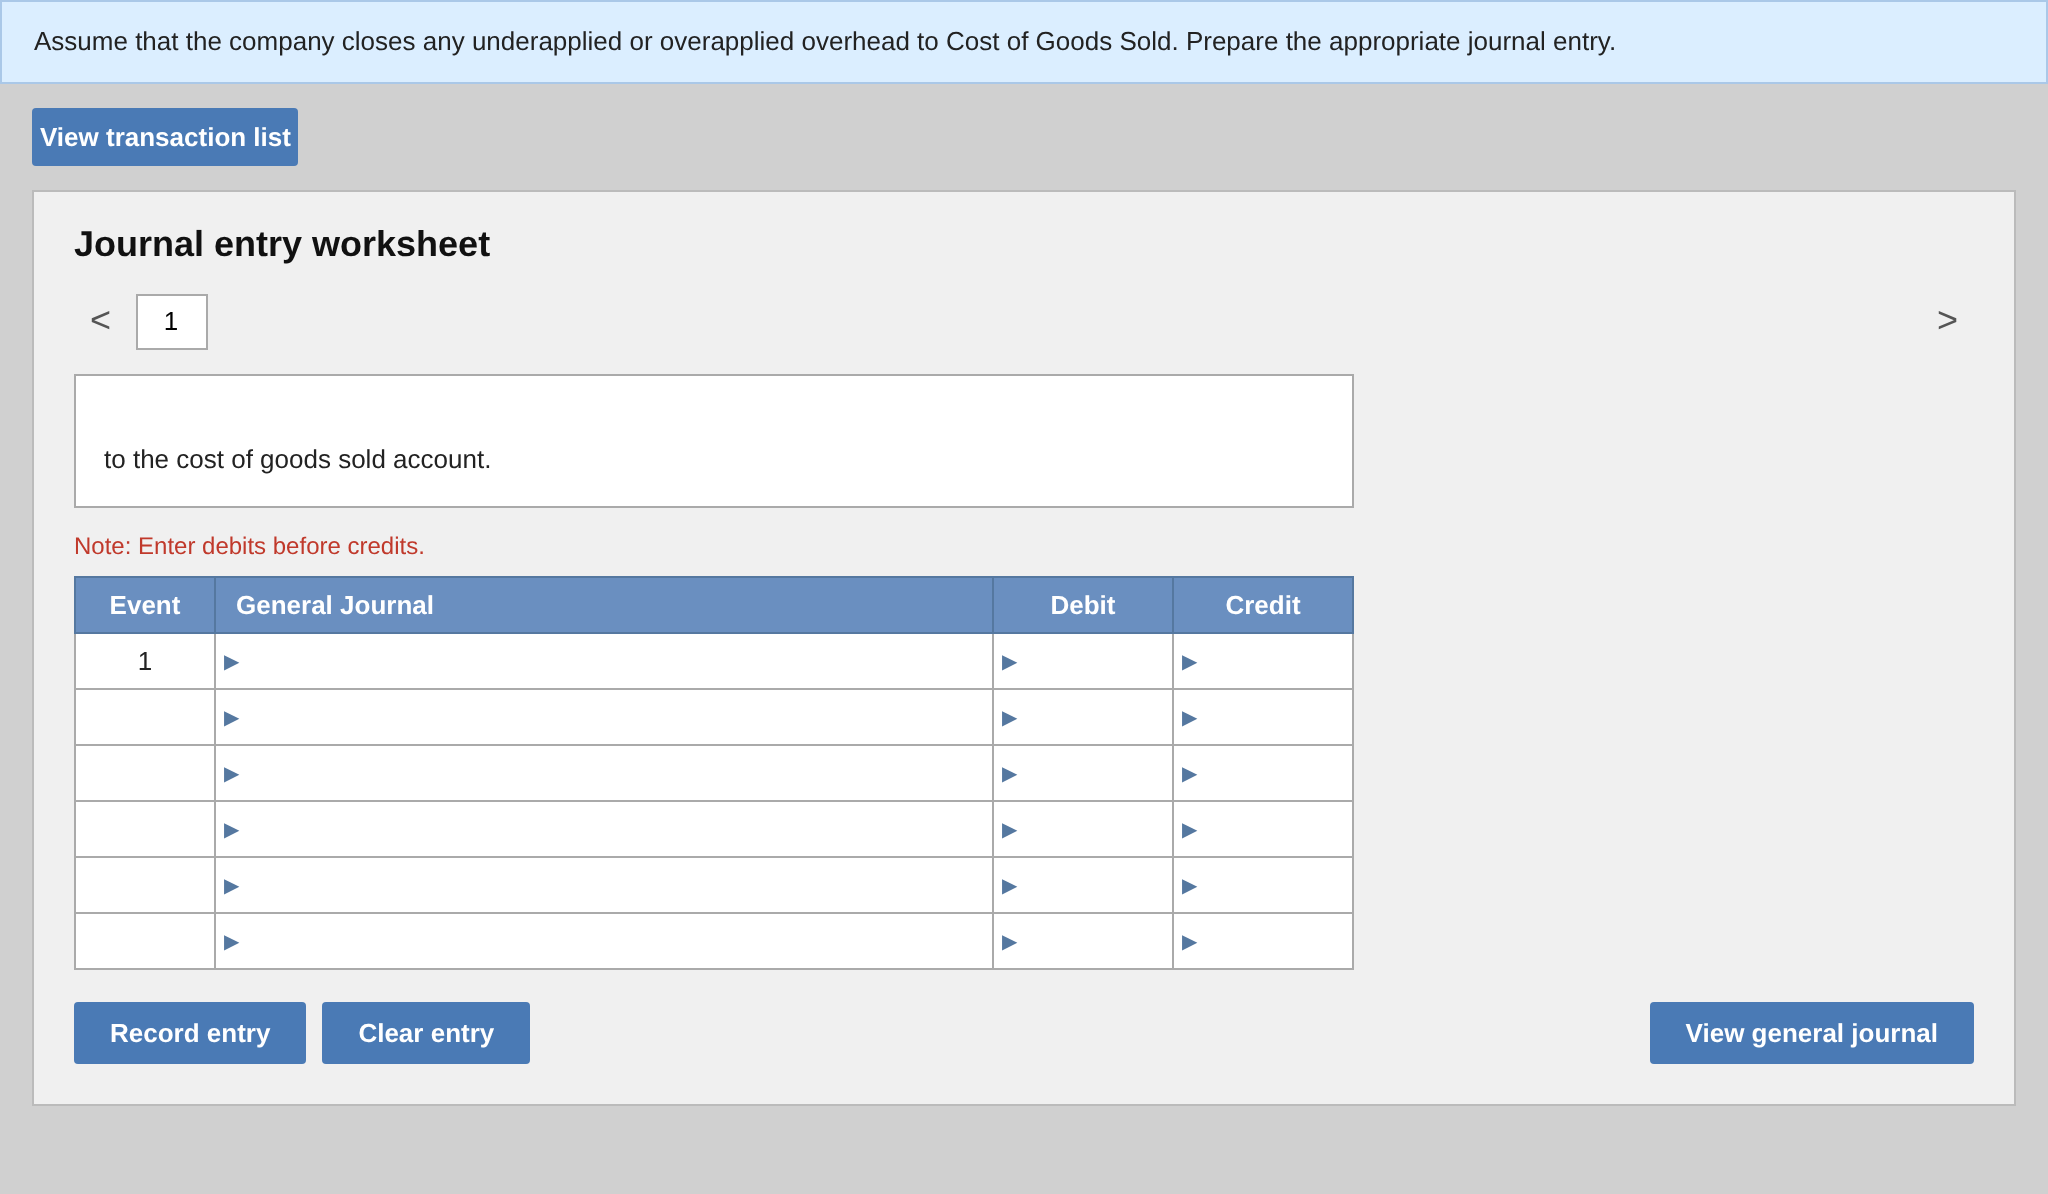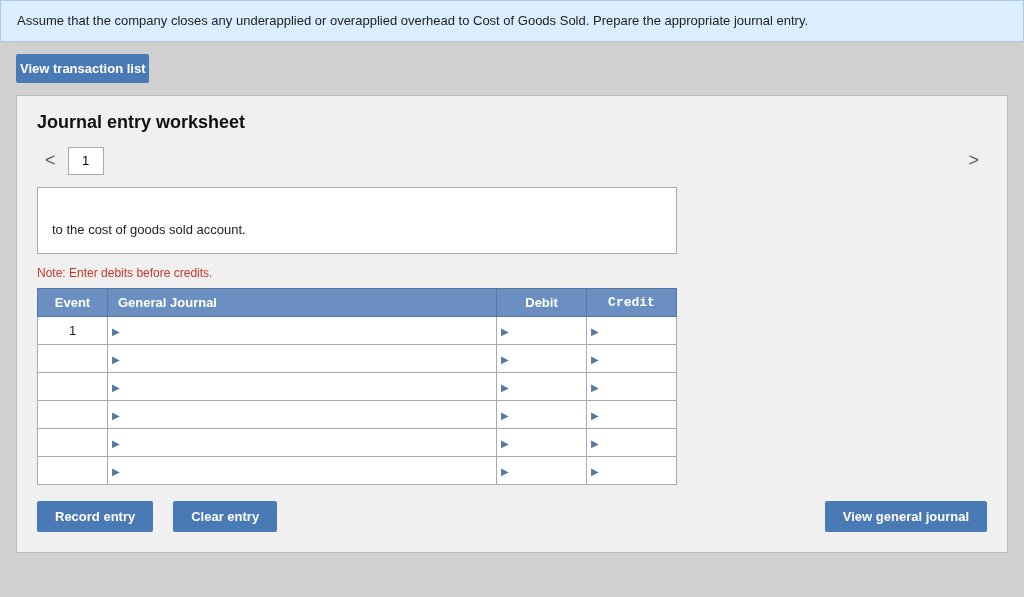--- a/index.html
+++ b/index.html
@@ -119,21 +119,20 @@
       text-align: left;
     }
     .journal-table th.debit-col {
       width: 90px;
       text-align: center;
       padding-left: 10px;
     }
     .journal-table th.credit-col {
       width: 90px;
       text-align: center;
-      font-family: Liberation Mono, monospace;
     }
     .journal-table td {
       border: 1px solid #aaa;
       background: #fff;
       height: 28px;
       padding: 0 6px;
     }
     .journal-table td.event-cell {
       text-align: center;
       font-size: 13px;
@@ -162,21 +161,21 @@
       font-size: 10px;
       position: absolute;
       left: 4px;
       top: 50%;
       transform: translateY(-50%);
     }
 
     .btn-row {
       display: flex;
       align-items: center;
-      gap: 20px;
+      gap: 8px;
       margin-top: 4px;
     }
     .btn-blue {
       background: #4a7ab5;
       color: #fff;
       border: none;
       padding: 8px 18px;
       font-size: 13px;
       font-weight: bold;
       cursor: pointer;

